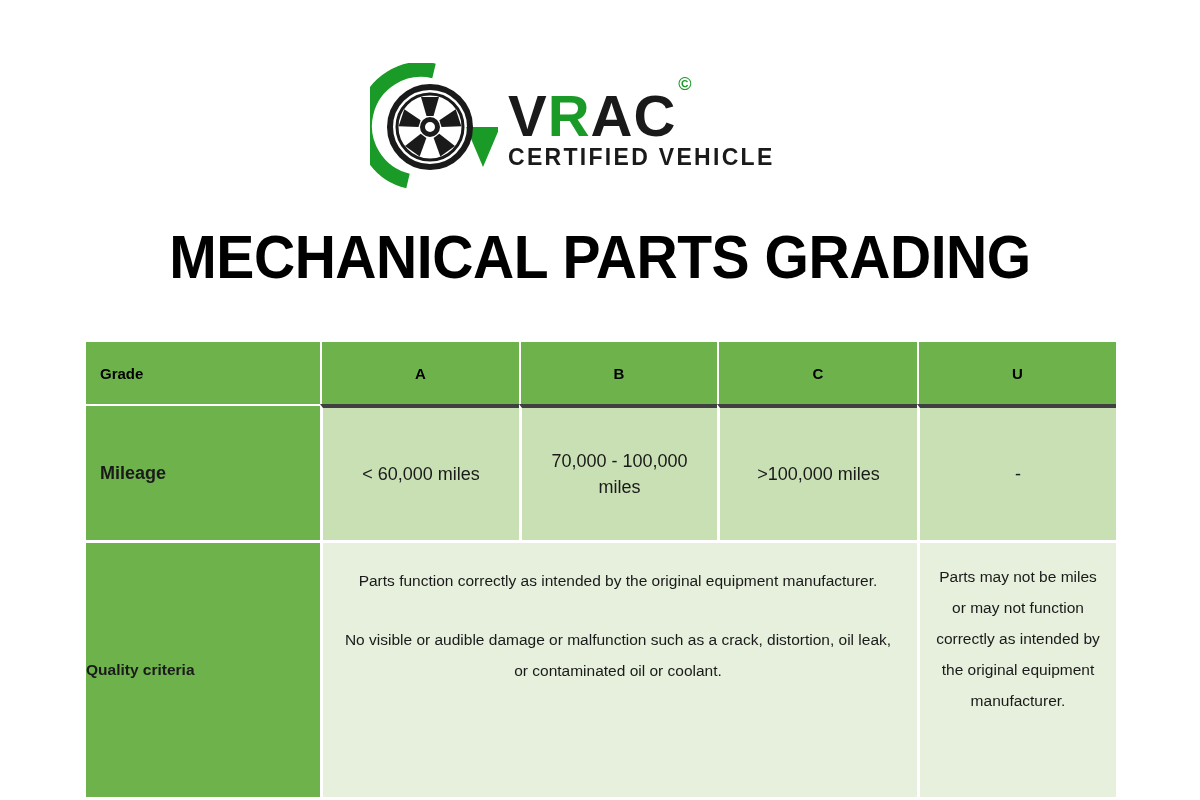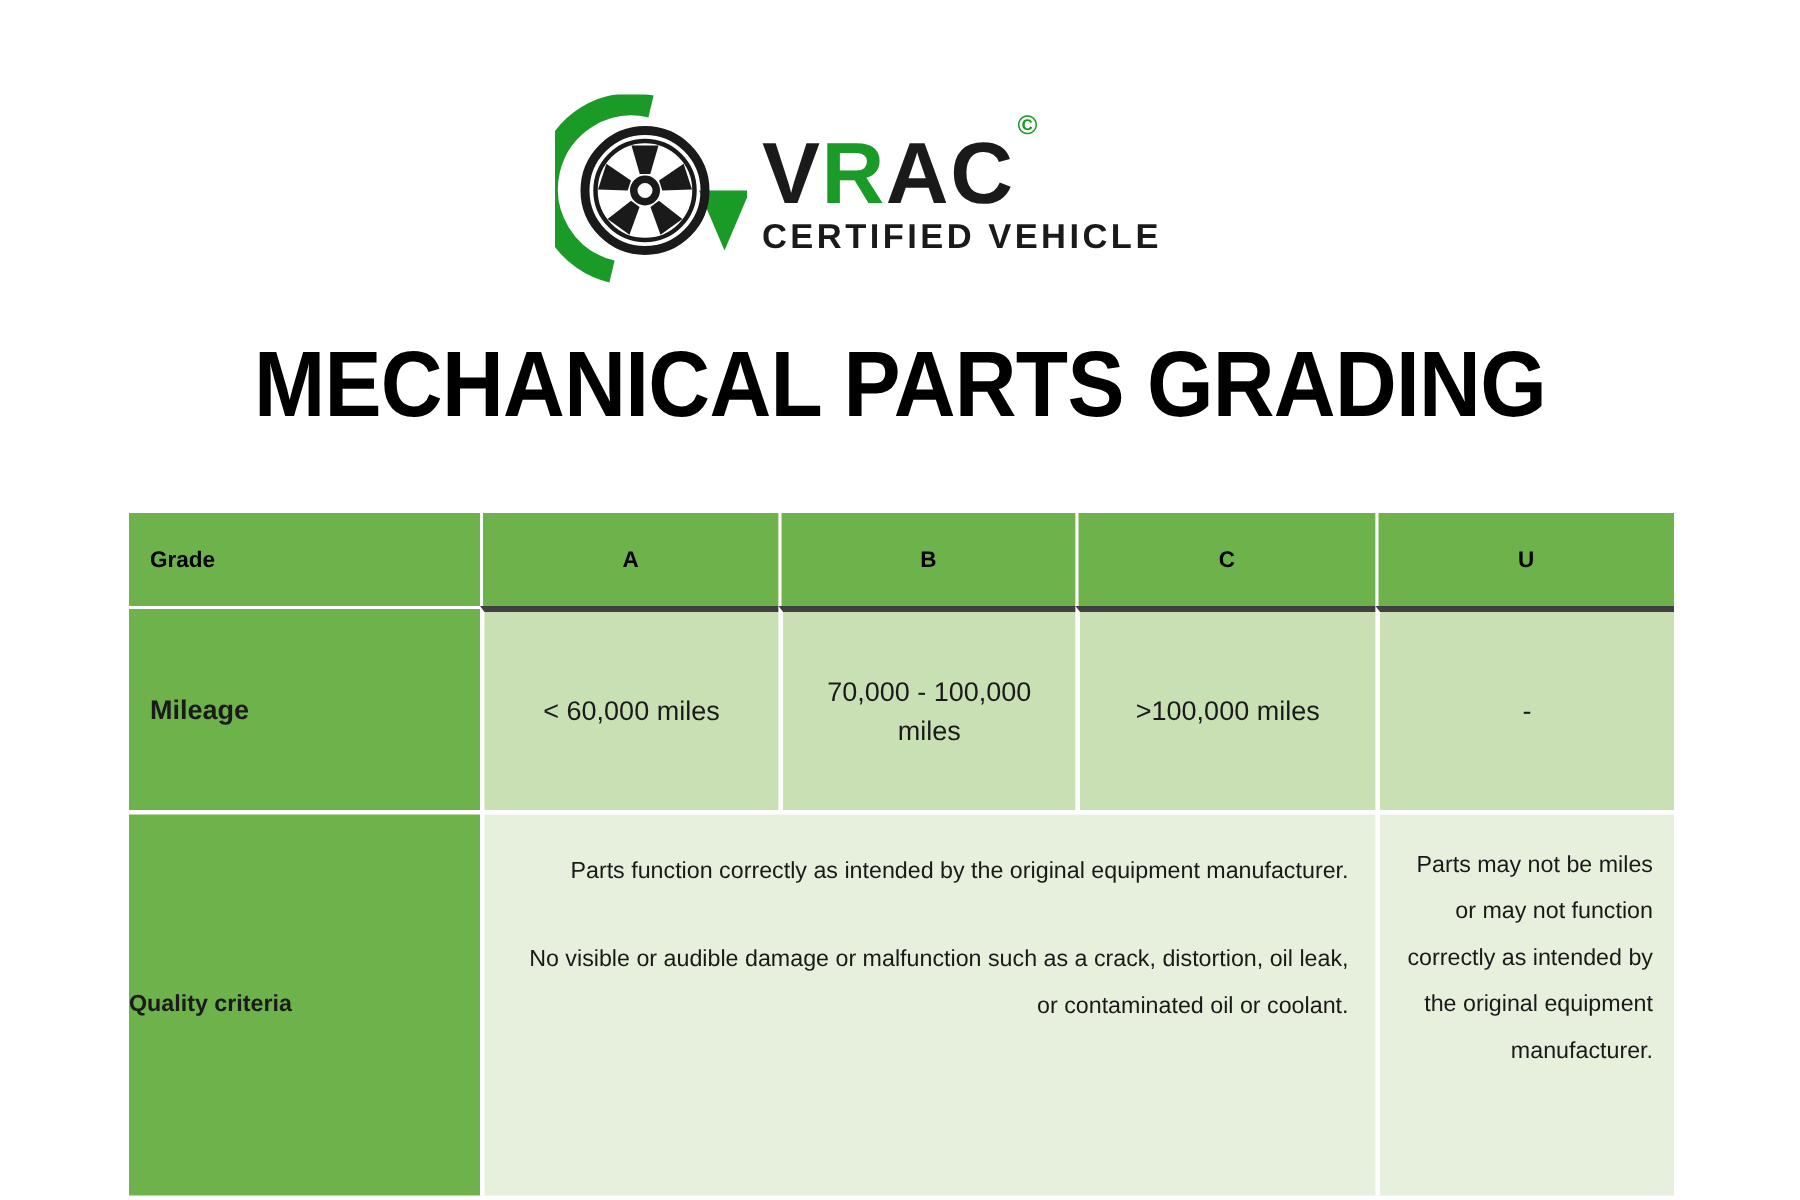--- a/index.html
+++ b/index.html
@@ -177,21 +177,21 @@
     text-align: left;
     border-top: 3px solid #ffffff;
     vertical-align: middle;
   }
   .row-quality td.cell {
     background: #e6f0dd;
     border-top: 3px solid #ffffff;
     border-left: 3px solid #ffffff;
     vertical-align: top;
     padding: 22px 18px 10px 14px;
-    text-align: right;
+    text-align: center;
     line-height: 31px;
   }
   .row-quality td.cell.narrow {
     padding: 18px 14px 10px 14px;
     line-height: 31px;
   }
   .qpara { margin: 0 0 28px 0; }
   .qpara:last-child { margin-bottom: 0; }
   .qpara-u { margin: 0; }
 </style>

